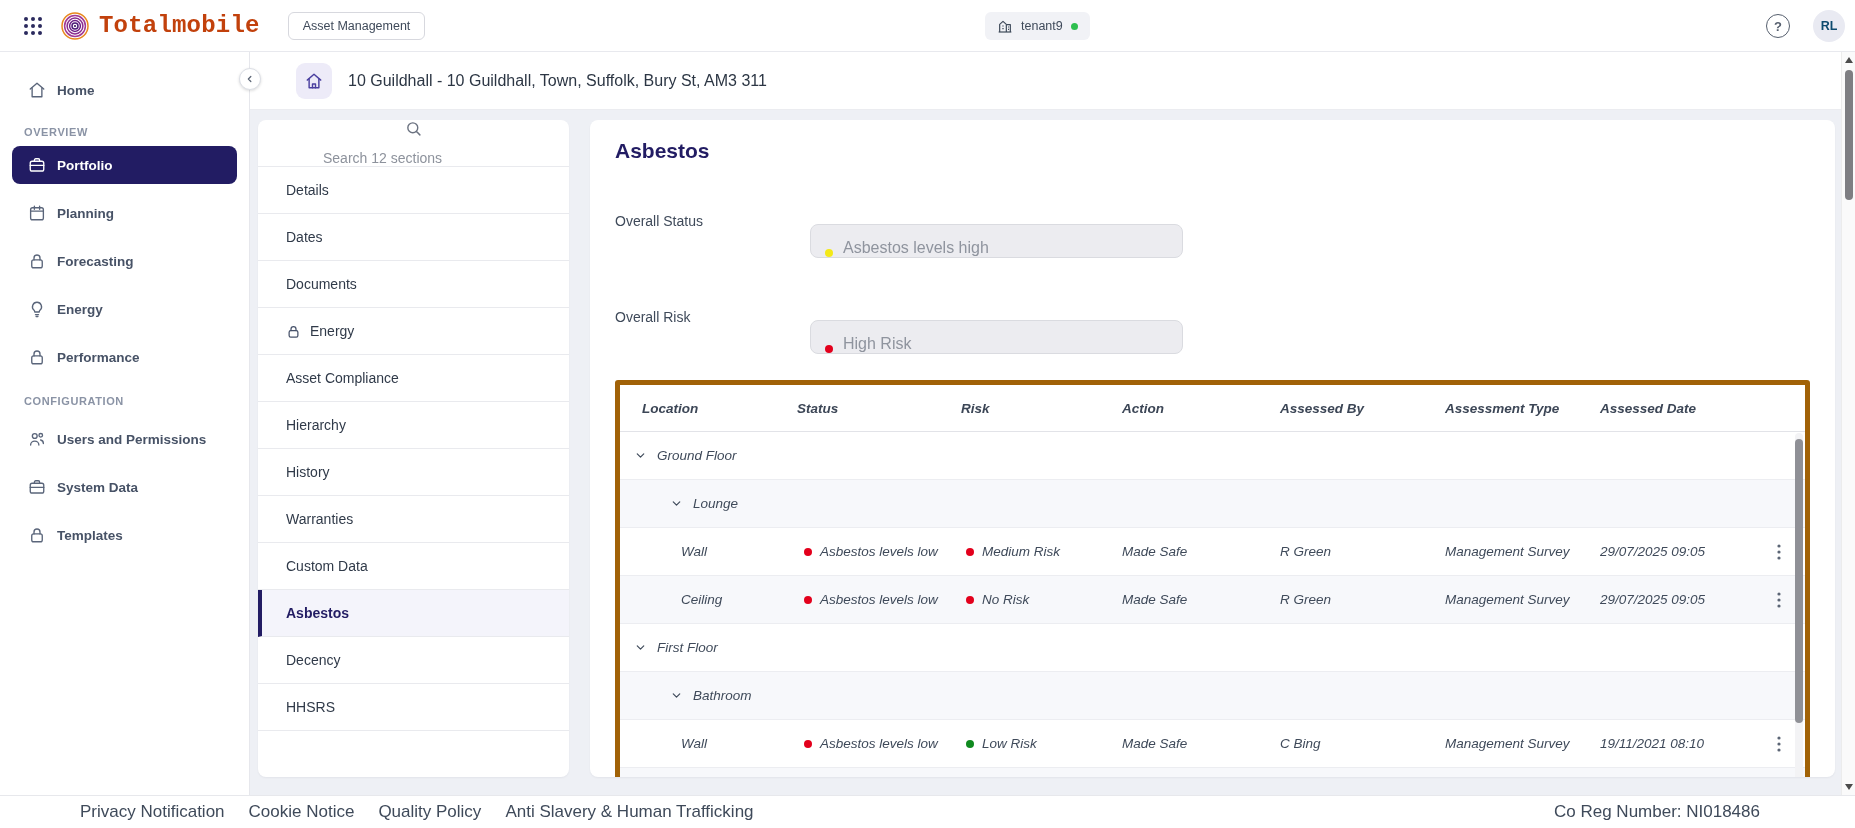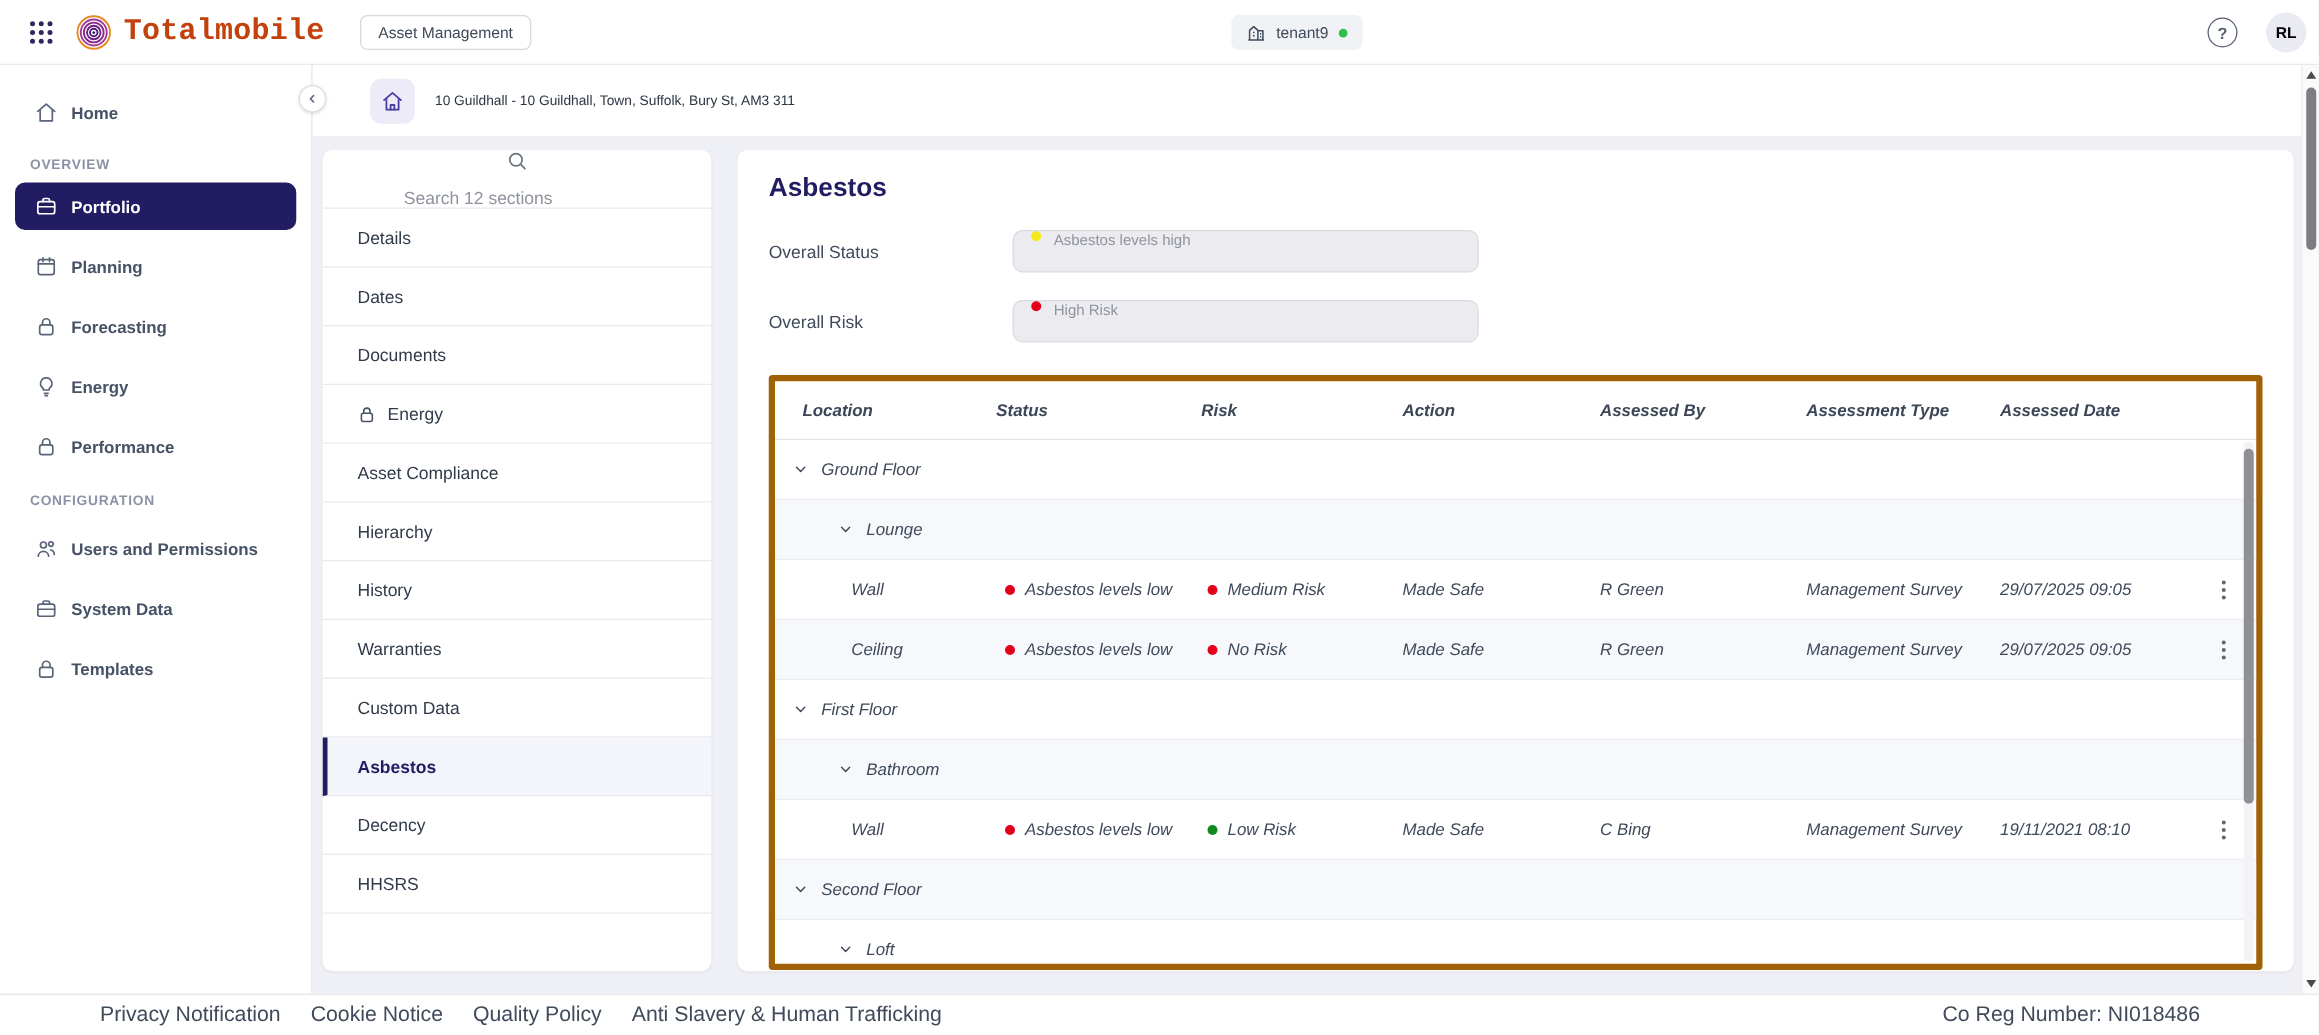--- a/index.html
+++ b/index.html
@@ -19,21 +19,21 @@
   .brand { margin-left:9px; font-size:24px; font-weight:600; color:#c2410c; letter-spacing:.2px;font-family:Liberation Mono, monospace; }
   .app-badge { margin-left:28px; padding:6px 14px; border:1px solid #d7d8de; border-radius:6px;
     font-size:12.5px; color:#3f4a5a; background:#fff; cursor:pointer; }
   .tenant { position:absolute; left:985px; top:12px; height:28px; background:#f1f2f6; border-radius:6px;
     display:flex; align-items:center; gap:8px; padding:0 12px; font-size:12.5px; color:#3f4a5a; cursor:pointer; }
   .help-btn { position:absolute; right:65px; top:14px; width:24px; height:24px; border:1.6px solid #565f6e;
     border-radius:50%; display:flex; align-items:center; justify-content:center; cursor:pointer; }
   .help-btn::after { content:"?"; font-size:13px; font-weight:700; color:#565f6e; }
   .avatar { position:absolute; right:10px; top:10px; width:32px; height:32px; border-radius:50%;
     background:#e9eaf2; display:flex; align-items:center; justify-content:center;
-    font-size:12.5px; font-weight:700; color:#000000; cursor:pointer; }
+    font-size:12.5px; font-weight:700; color:#0c4a6e; cursor:pointer; }
   .dot { width:8px; height:8px; border-radius:50%; flex:none; }
   .dot-sm { width:7px; height:7px; border-radius:50%; flex:none; }
 
   
   .sidebar { position:absolute; top:52px; left:0; bottom:33px; width:250px; background:#fff;
     border-right:1px solid #e6e7ec; z-index:5; }
   .side-item { height:48px; display:flex; align-items:center; gap:11px; padding-left:28px;
     font-size:13.5px; font-weight:600; color:#475266; cursor:pointer; }
   .side-item .ic { color:#5a657a; flex:none; }
   .side-home { margin-top:16px; height:44px; }
@@ -44,21 +44,21 @@
   .collapse-btn { position:absolute; left:239px; top:68px; width:22px; height:22px; border-radius:50%;
     background:#fff; border:1px solid #dcdfe6; box-shadow:0 1px 3px rgba(0,0,0,.14);
     display:flex; align-items:center; justify-content:center; z-index:9; cursor:pointer; color:#5b6575; }
 
   
   .main { position:absolute; left:250px; top:52px; right:14px; bottom:33px; background:#eef0f5; overflow:hidden; }
   .crumb-bar { height:58px; background:#fff; display:flex; align-items:center; padding-left:46px; gap:16px;
     border-bottom:1px solid #ebecf0; }
   .home-btn { width:36px; height:36px; border-radius:9px; background:#edebf8; color:#4a3f9f;
     display:flex; align-items:center; justify-content:center; cursor:pointer; }
-  .crumb-title { font-size:11px; color:#2c3644; font-weight:500; }
+  .crumb-title { font-size:16px; color:#2c3644; font-weight:500; }
 
   .panels { display:flex; align-items:flex-start; padding:10px 6px 0 8px; gap:21px; }
   .card { background:#fff; border-radius:8px; box-shadow:0 1px 2px rgba(16,24,40,.05); }
 
   
   .sections-card { width:311px; height:657px; overflow:hidden; }
   .search-row { height:47px; display:flex; align-items:center; gap:12px; padding:0 16px;
     border-bottom:1px solid #e9eaee;flex-direction:column; }
   .search-row input { border:none; outline:none; font-size:14px; color:#303a49; flex:1; background:transparent; }
   .search-row input::placeholder { color:#8d929c; }
@@ -69,21 +69,21 @@
   .section-item .lock { color:#47526a; flex:none; }
 
   
   .content-card { flex:1; height:657px; padding:0 25px; position:relative; overflow:hidden; }
   .content-title { margin-top:18px; font-size:21px; font-weight:700; color:#221c63; line-height:26px; }
   .field-row { display:flex; align-items:center; }
   .field-row.first { margin-top:20px; }
   .field-row.second { margin-top:22px; }
   .field-label { width:195px; font-size:14px; color:#3f4a5a; }
   .field-box { width:373px; height:34px; background:#ececf0; border:1px solid #dadbe0; border-radius:8px;
-    display:flex; align-items:flex-start; gap:10px; padding:0 14px; font-size:12px; color:#8f949e; cursor:default; }
+    display:flex; align-items:flex-end; gap:10px; padding:0 14px; font-size:16px; color:#8f949e; cursor:default;margin-top:40px; }
 
   
   .table-wrap { --cols:177px 164px 161px 158px 165px 155px 168px 1fr;
     margin-top:26px; border:5px solid #a16207; border-radius:3px; height:476px; overflow:hidden; position:relative;font-style:italic; }
   .thead { display:grid; grid-template-columns:var(--cols); height:47px; align-items:center;
     border-bottom:1px solid #e2e3e8; font-size:13.5px; font-weight:600; color:#3c4656; }
   .thead .th-loc { padding-left:22px; }
   .trow { display:grid; grid-template-columns:var(--cols); height:48px; align-items:center;
     border-bottom:1px solid #ecedf1; font-size:13.5px; color:#3f4a5a; }
   .trow.alt { background:#f7f8fb; }

